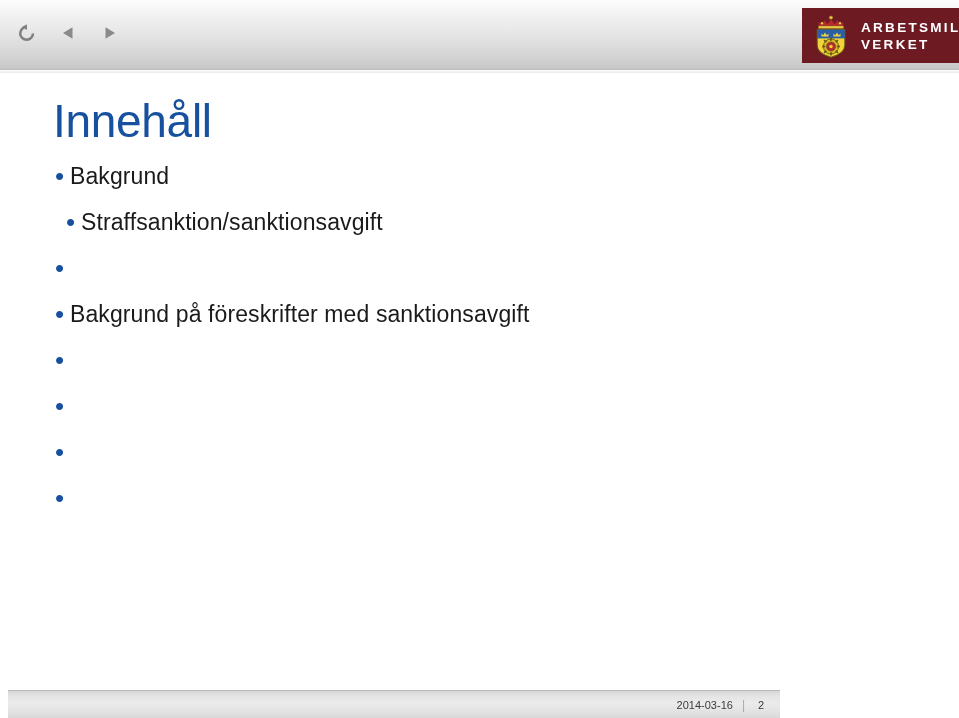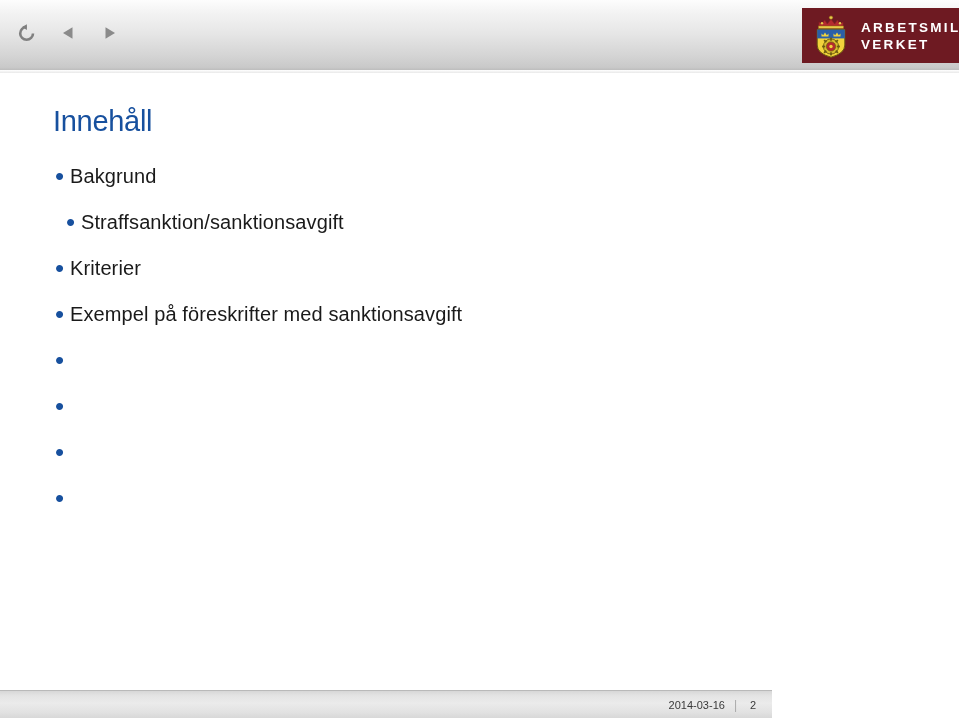--- a/index.html
+++ b/index.html
@@ -109,21 +109,21 @@
     height: 617px;
     background: #ffffff;
   }
 
   .slide-title {
     position: absolute;
     left: 53px;
     top: 24px;
     color: #17509e;
     font-family: "Liberation Sans", sans-serif;
-    font-size: 29px;
+    font-size: 46px;
     font-weight: 400;
     line-height: 48px;
     letter-spacing: -0.3px;
     white-space: nowrap;
   }
 
   .bullet-list {
     position: absolute;
     left: 48px;
     top: 80px;
@@ -146,32 +146,32 @@
     color: #17509e;
     font-size: 26px;
     line-height: 46px;
     text-align: left;
     padding-left: 7px;
     box-sizing: border-box;
   }
   .bullet-text {
     color: #1a1a1a;
     font-family: "Liberation Sans", sans-serif;
-    font-size: 20px;
+    font-size: 23px;
     font-weight: 400;
     line-height: 46px;
     letter-spacing: 0.1px;
     white-space: nowrap;
   }
   .bullet-item.indent { padding-left: 11px; }
 
   
   .footer {
     position: absolute;
-    left: 0;
+    left: 8px;
     top: 690px;
     width: 772px;
     height: 28px;
     background: linear-gradient(to bottom,
                 #d7d7d7 0%,
                 #e4e4e4 18%,
                 #ebebeb 45%,
                 #e2e2e2 78%,
                 #d8d8d8 100%);
     border-top: 1px solid #b9b9b9;
@@ -276,25 +276,24 @@
         <li class="bullet-item">
           <span class="bullet-dot">•</span>
           <span class="bullet-text">Bakgrund</span>
         </li>
         <li class="bullet-item indent">
           <span class="bullet-dot">•</span>
           <span class="bullet-text">Straffsanktion/sanktionsavgift</span>
         </li>
         <li class="bullet-item">
           <span class="bullet-dot">•</span>
-          <span class="bullet-text">Kriterier</span>
-        </li>
-        <li class="bullet-item">
-          <span class="bullet-dot">•</span>
-          <span class="bullet-text">Exempel på föreskrifter med sanktionsavgift</span>
+        </li>
+        <li class="bullet-item">
+          <span class="bullet-dot">•</span>
+          <span class="bullet-text">Bakgrund på föreskrifter med sanktionsavgift</span>
         </li>
         <li class="bullet-item">
           <span class="bullet-dot">•</span>
         </li>
         <li class="bullet-item">
           <span class="bullet-dot">•</span>
         </li>
         <li class="bullet-item">
           <span class="bullet-dot">•</span>
         </li>

